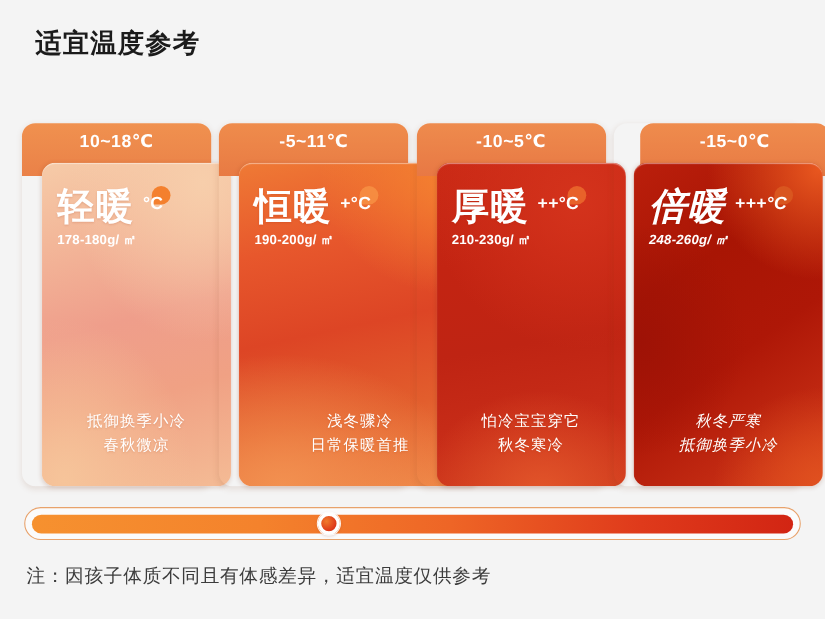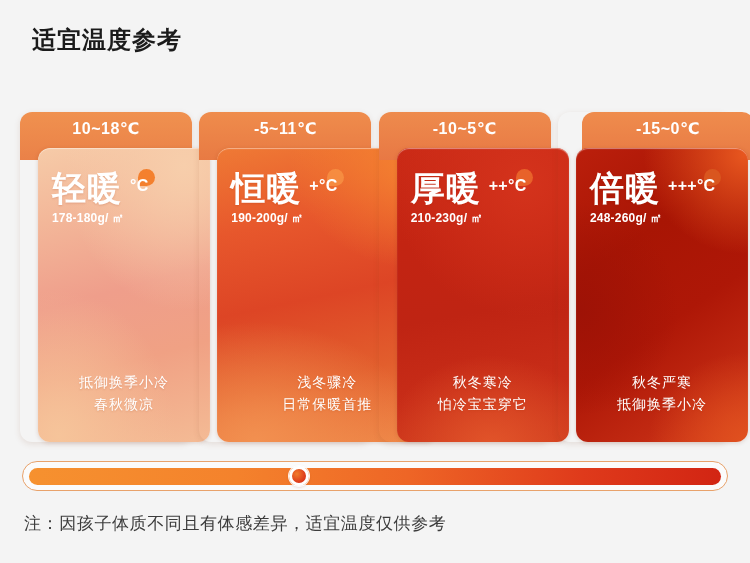--- a/index.html
+++ b/index.html
@@ -112,20 +112,21 @@
       linear-gradient(170deg, #cb2a16 0%, #c32412 30%, #bf2413 55%, #c82d18 80%, #cf3a1d 100%);
   }
 
   .card-4 .card-header { background: linear-gradient(180deg, #ef8c4d 0%, #e87a44 100%); margin-left: 24px; }
   .card-4 .card-body {
     background:
       radial-gradient(95% 55% at 98% 2%, #e8571f 0%, rgba(232,87,31,0) 62%),
       radial-gradient(85% 45% at 100% 100%, #e0511f 0%, rgba(224,81,31,0) 68%),
       radial-gradient(80% 50% at 2% 55%, #9e1206 0%, rgba(158,18,6,0) 72%),
       linear-gradient(145deg, #bb1f0c 0%, #a81504 32%, #ae1707 58%, #c22a12 82%, #d8401b 100%);
+    font-style: italic;
   }
 
   
   .card-main {
     position: absolute;
     left: 14px;
     top: 22px;
     right: 10px;
   }
 
@@ -306,22 +307,22 @@
         <div class="grade-line">
           <span class="grade-name">厚暖</span>
           <span class="badge">
             <span class="leaf-icon"></span>
             <span class="badge-text">++°C</span>
           </span>
         </div>
         <div class="weight">210-230g/ ㎡</div>
       </div>
       <div class="card-desc">
+        <div>怕冷宝宝穿它</div>
         <div>秋冬寒冷</div>
-        <div>怕冷宝宝穿它</div>
       </div>
     </div>
   </div>
 
   <div class="card card-4">
     <div class="card-header">
       <span>-15~0℃</span>
     </div>
     <div class="card-body">
       <div class="card-main">

